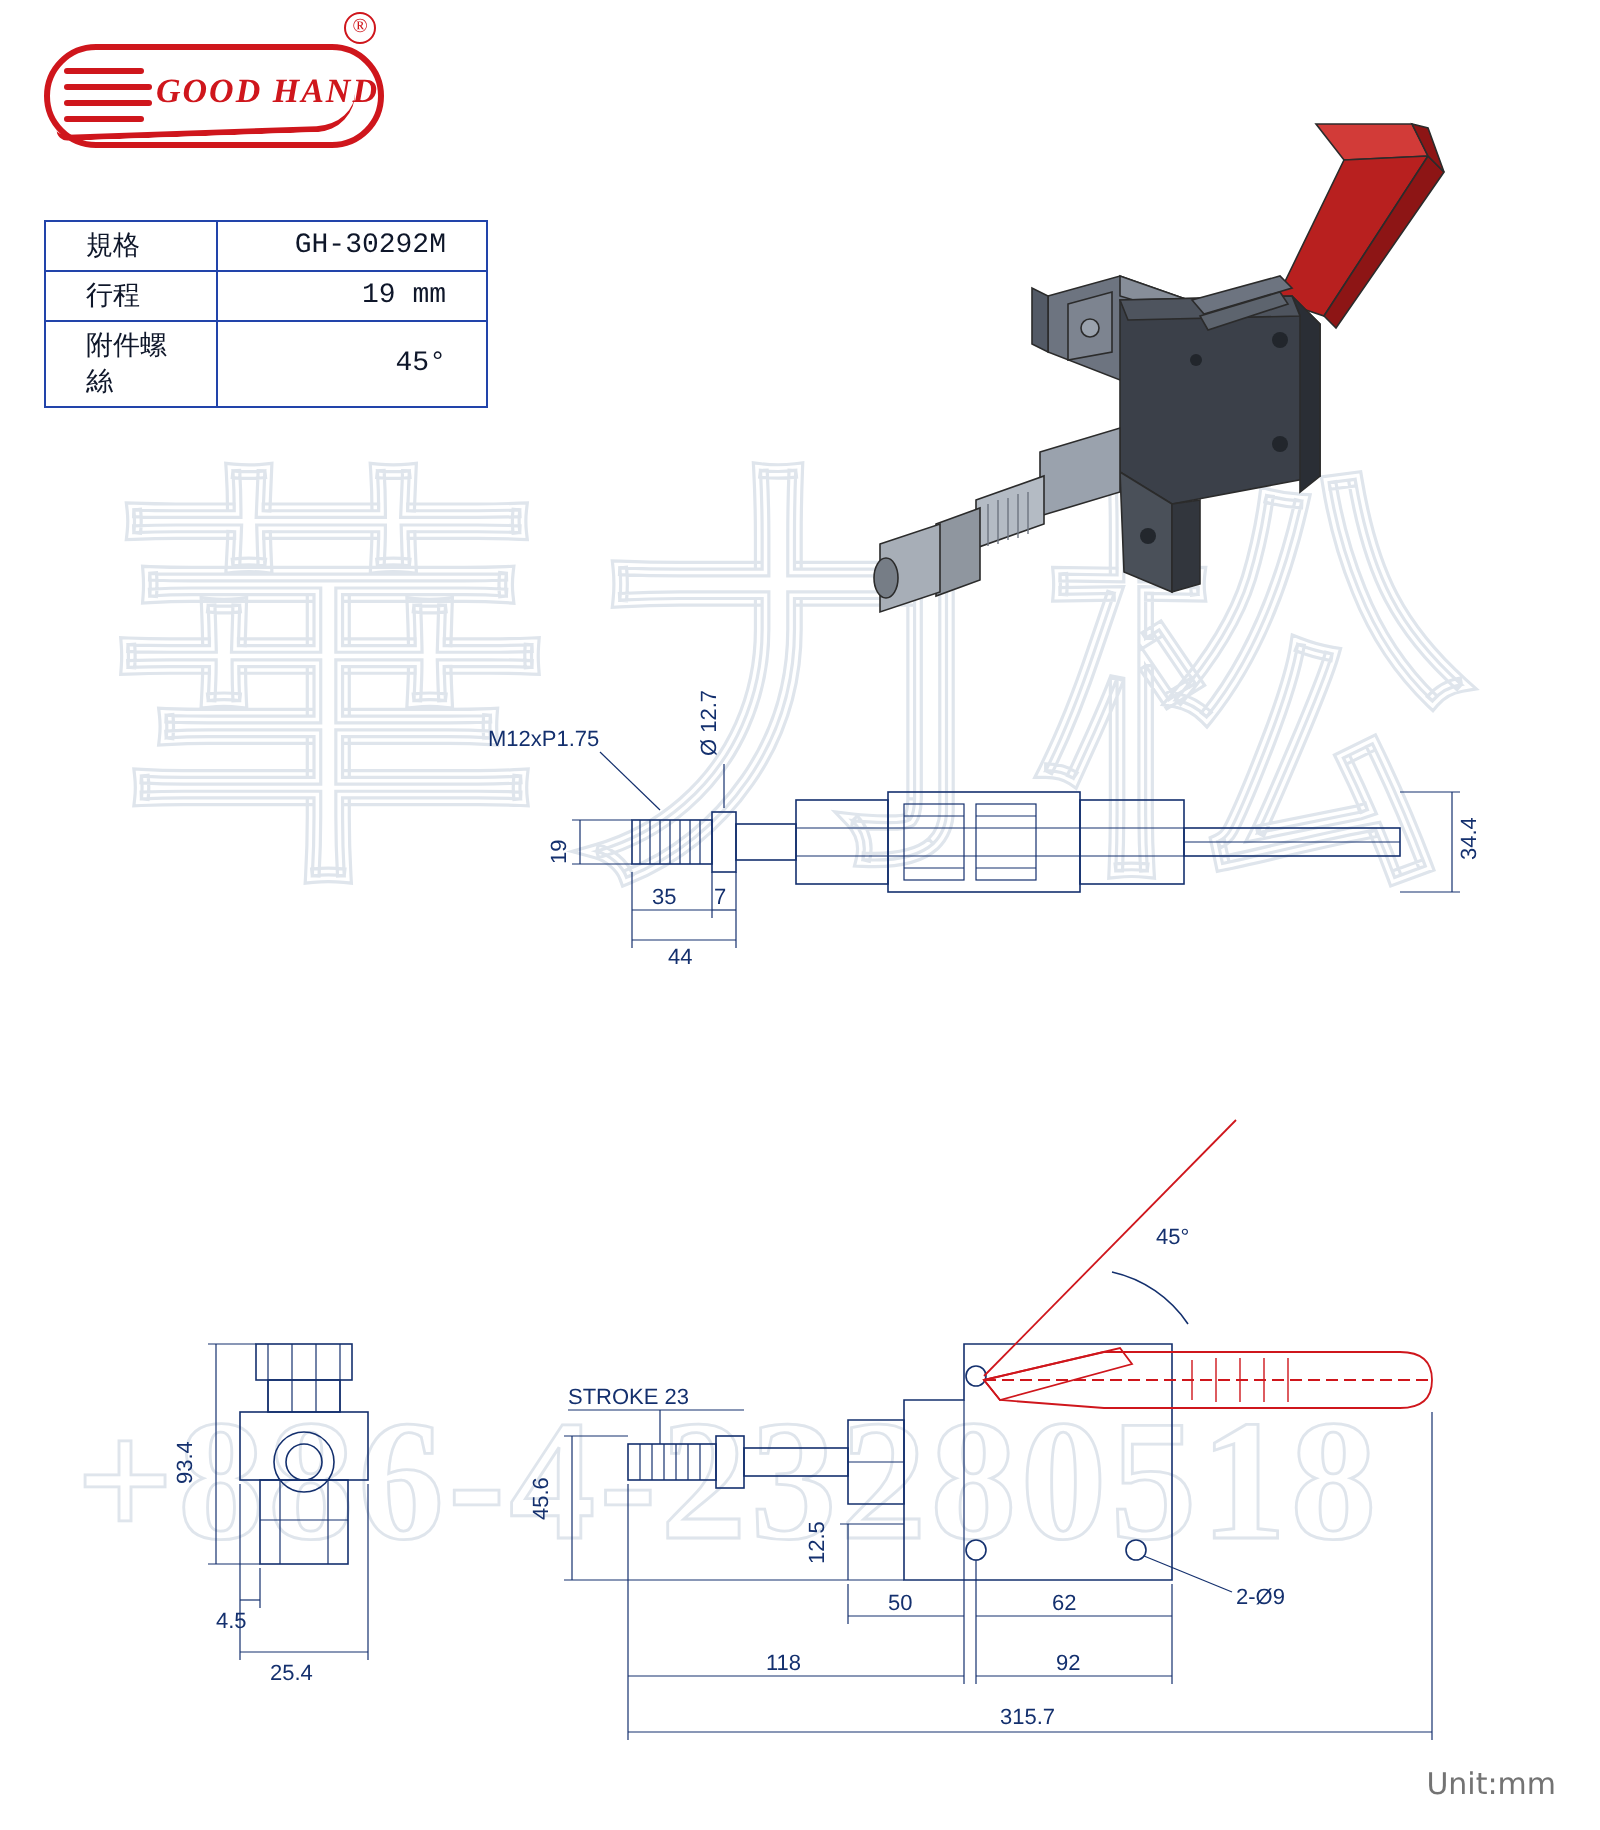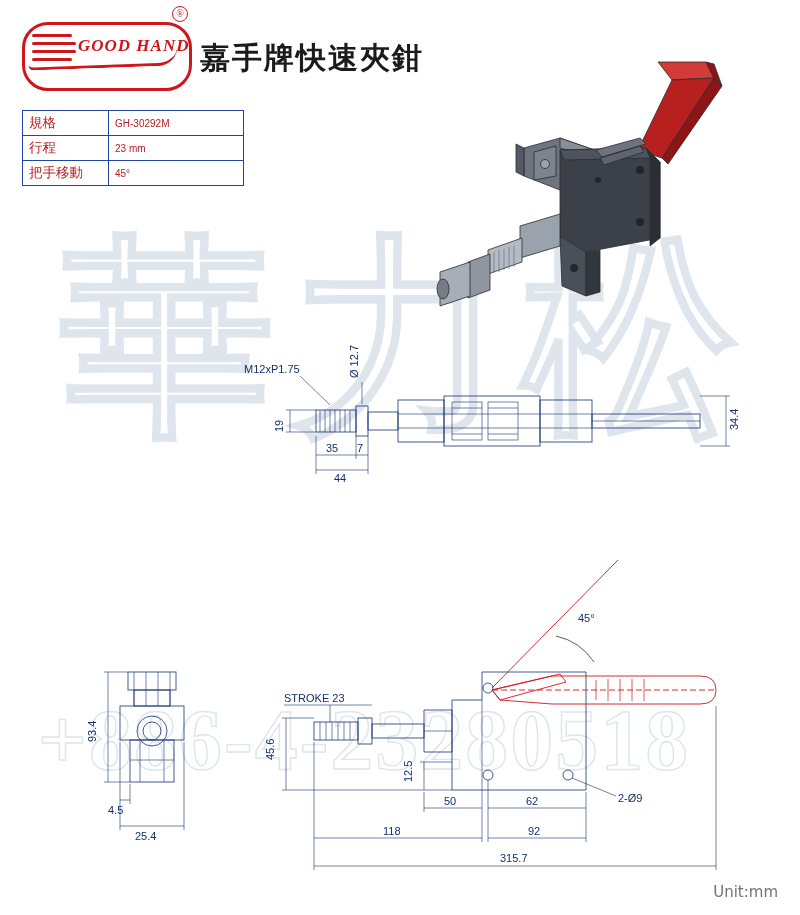--- a/index.html
+++ b/index.html
@@ -41,21 +41,21 @@
     letter-spacing: 2px;
     color: transparent;
     -webkit-text-stroke: 1.4px #dfe5ec;
     font-family: "Liberation Serif", serif;
   }
 
   
   .logo-box {
     position: absolute;
     top: 22px; left: 22px;
-    width: 170px; height: 69px;
+    width: 170px; height: 52px;
   }
   .logo-frame {
     position: absolute; inset: 0;
     border: 3px solid #cf161c;
     border-radius: 26px;
     background: #fff;
   }
   .logo-inner-lines {
     position: absolute;
     left: 10px; top: 9px;
@@ -115,28 +115,28 @@
   .spec-table {
     position: absolute;
     top: 110px; left: 22px;
     width: 222px;
     border-collapse: collapse;
     background: rgba(255,255,255,0.75);
   }
   .spec-table td {
     border: 1px solid #2244aa;
     font-size: 13.5px;
-    color: #b91c1c;
-    padding: 3px 6px;
+    color: #0f172a;
+    padding: 3px 20px;
     height: 22px;
     font-family: "DejaVu Sans", sans-serif;
     margin-top: 37px;
   }
   .spec-table td.k { width: 86px; }
-  .spec-table td.v { font-family: Liberation Sans, sans-serif; font-size: 10px; }
+  .spec-table td.v { font-family: Liberation Mono, monospace; font-size: 14px; text-align: right; }
 
   
   .svg-layer {
     position: absolute;
     top: 0; left: 0;
     width: 800px; height: 915px;
     pointer-events: none;
   }
 
   .unit-label {
@@ -170,34 +170,33 @@
     <div class="logo-inner-lines">
       <i></i>
         <i></i>
         <i></i>
         <i></i>
     </div>
     <div class="logo-text">GOOD HAND</div>
     <div class="logo-swoosh"></div>
   </div>
   <div class="reg-mark">®</div>
-  <div class="title-cn">嘉手牌快速夾鉗</div>
 
   <table class="spec-table">
     <tbody>
       <tr>
         <td class="k">規格</td>
         <td class="v">GH-30292M</td>
       </tr>
       <tr>
         <td class="k">行程</td>
-        <td class="v">23 mm</td>
+        <td class="v">19 mm</td>
       </tr>
       <tr>
-        <td class="k">把手移動</td>
+        <td class="k">附件螺絲</td>
         <td class="v">45°</td>
       </tr>
     </tbody>
   </table>
 
   <svg class="svg-layer" viewBox="0 0 800 915">
 
     <g>
 
       <g>

